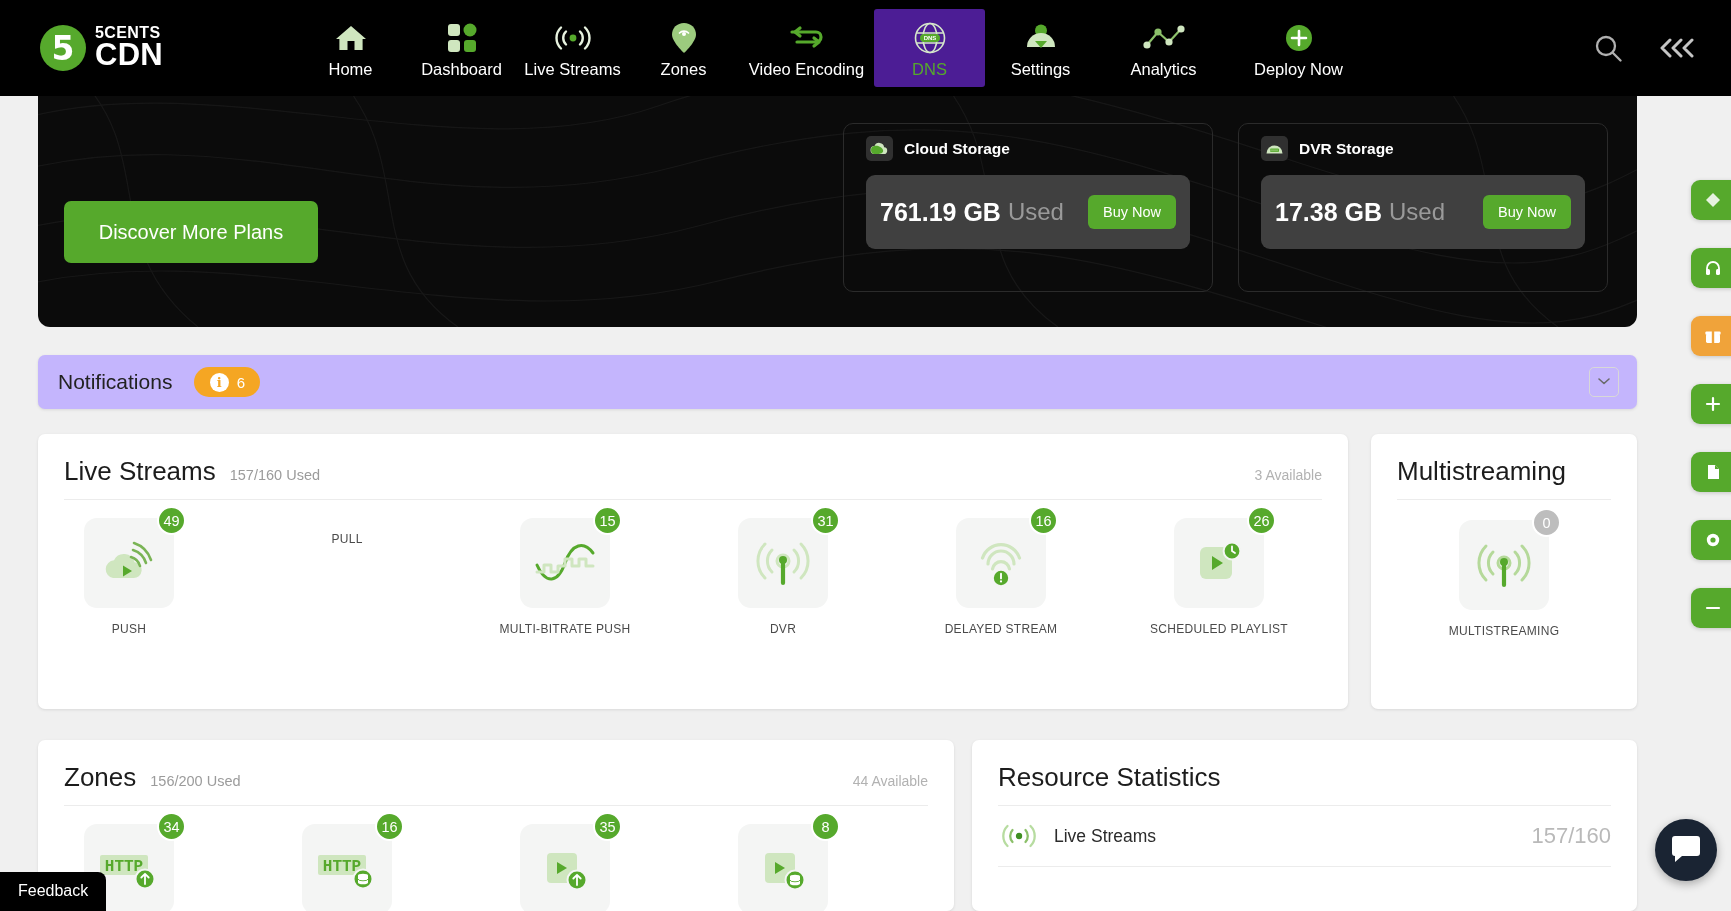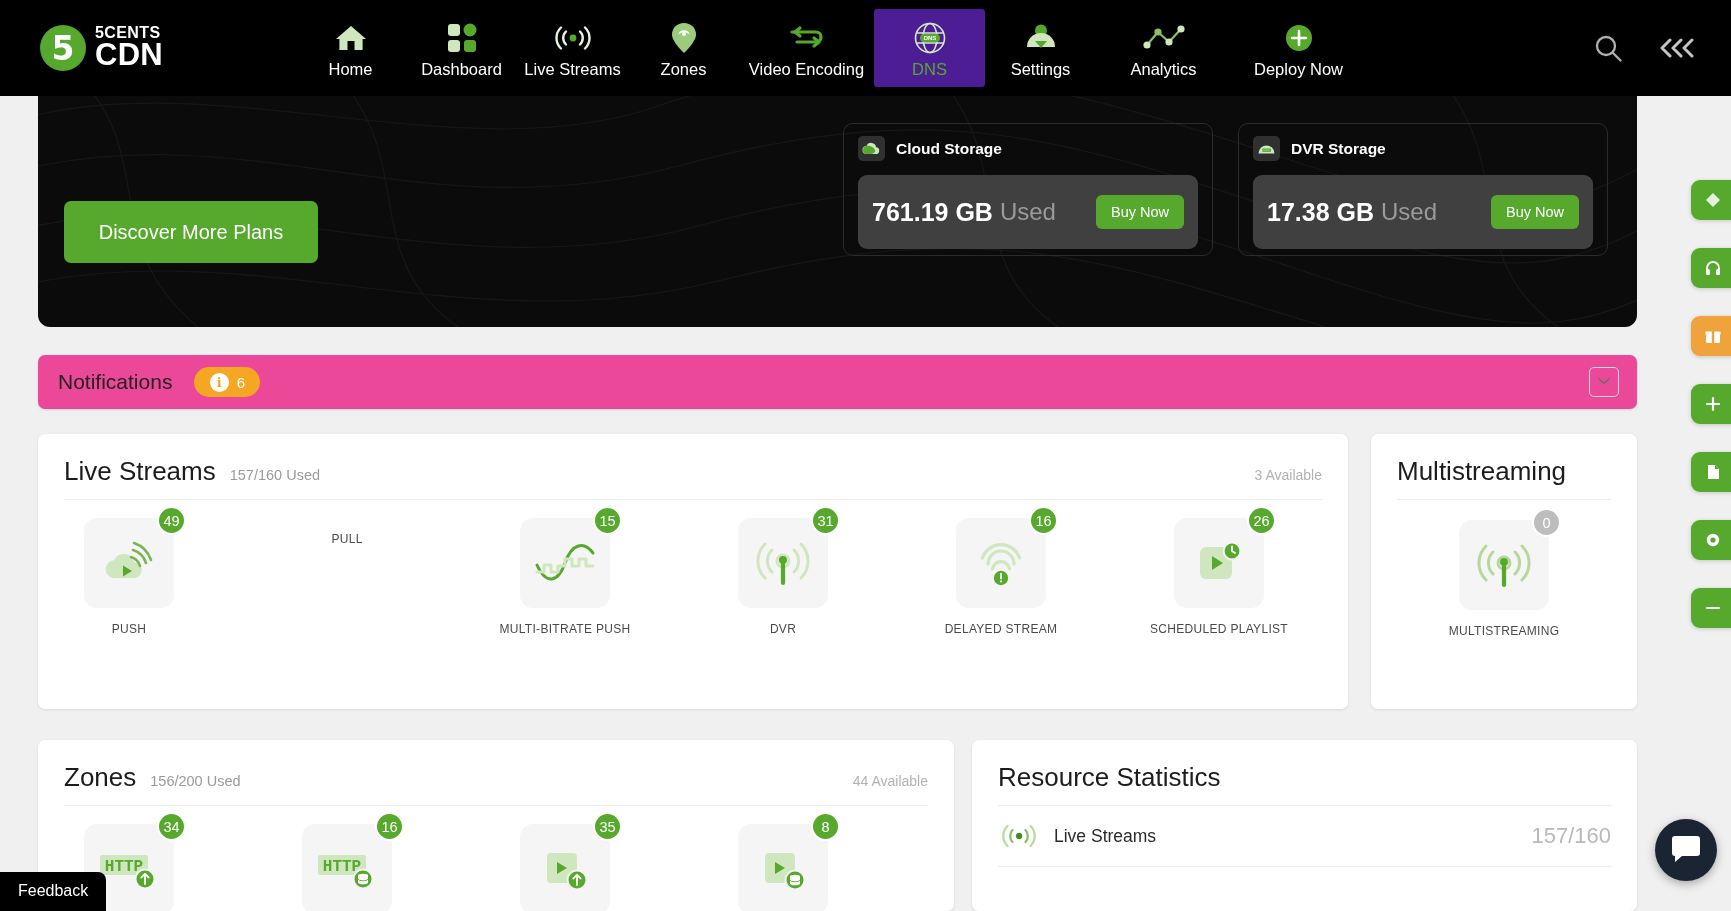--- a/index.html
+++ b/index.html
@@ -59,23 +59,23 @@
     position: absolute; left: 26px; top: 105px;
     width: 254px; height: 62px;
     background: #56a92c; color: #fff;
     border: none; border-radius: 7px;
     font-size: 20px; font-family: "Liberation Sans", sans-serif;
     cursor: pointer;
   }
 
   .storage-card {
     position: absolute; top: 27px;
-    width: 370px; height: 133px;
+    width: 370px; height: 169px;
     border: 1px solid #2b2b2b; border-radius: 10px;
-    padding: 12px 14px;
+    padding: 12px 22px;
   }
   .storage-card.cloud { left: 805px; }
   .storage-card.dvr   { left: 1200px; }
   .sc-head { display: flex; align-items: center; gap: 11px; }
   .sc-badge {
     width: 27px; height: 25px; border-radius: 5px; background: #303030;
     display: flex; align-items: center; justify-content: center;
   }
   .sc-title { color: #fff; font-size: 15.5px; font-weight: bold; }
   .sc-body {
@@ -90,21 +90,21 @@
     background: #56a92c; color: #fff; border: none;
     border-radius: 6px; padding: 9px 15px;
     font-size: 14.5px; cursor: pointer;
     font-family: "Liberation Sans", sans-serif;
   }
 
   
   .notif-bar {
     position: absolute; left: 38px; top: 355px;
     width: 1599px; height: 54px;
-    background: #ec4899; border-radius: 7px;
+    background: #c4b5fd; border-radius: 7px;
     display: flex; align-items: center;
     box-shadow: 0 1px 3px rgba(0,0,0,.10);
   }
   .notif-title { margin-left: 20px; font-size: 21px; color: #222; }
   .notif-pill {
     margin-left: 22px; height: 30px; min-width: 66px;
     background: #f5a623; border-radius: 16px;
     display: flex; align-items: center; justify-content: center; gap: 8px;
     color: #fff; font-size: 15px;
   }

